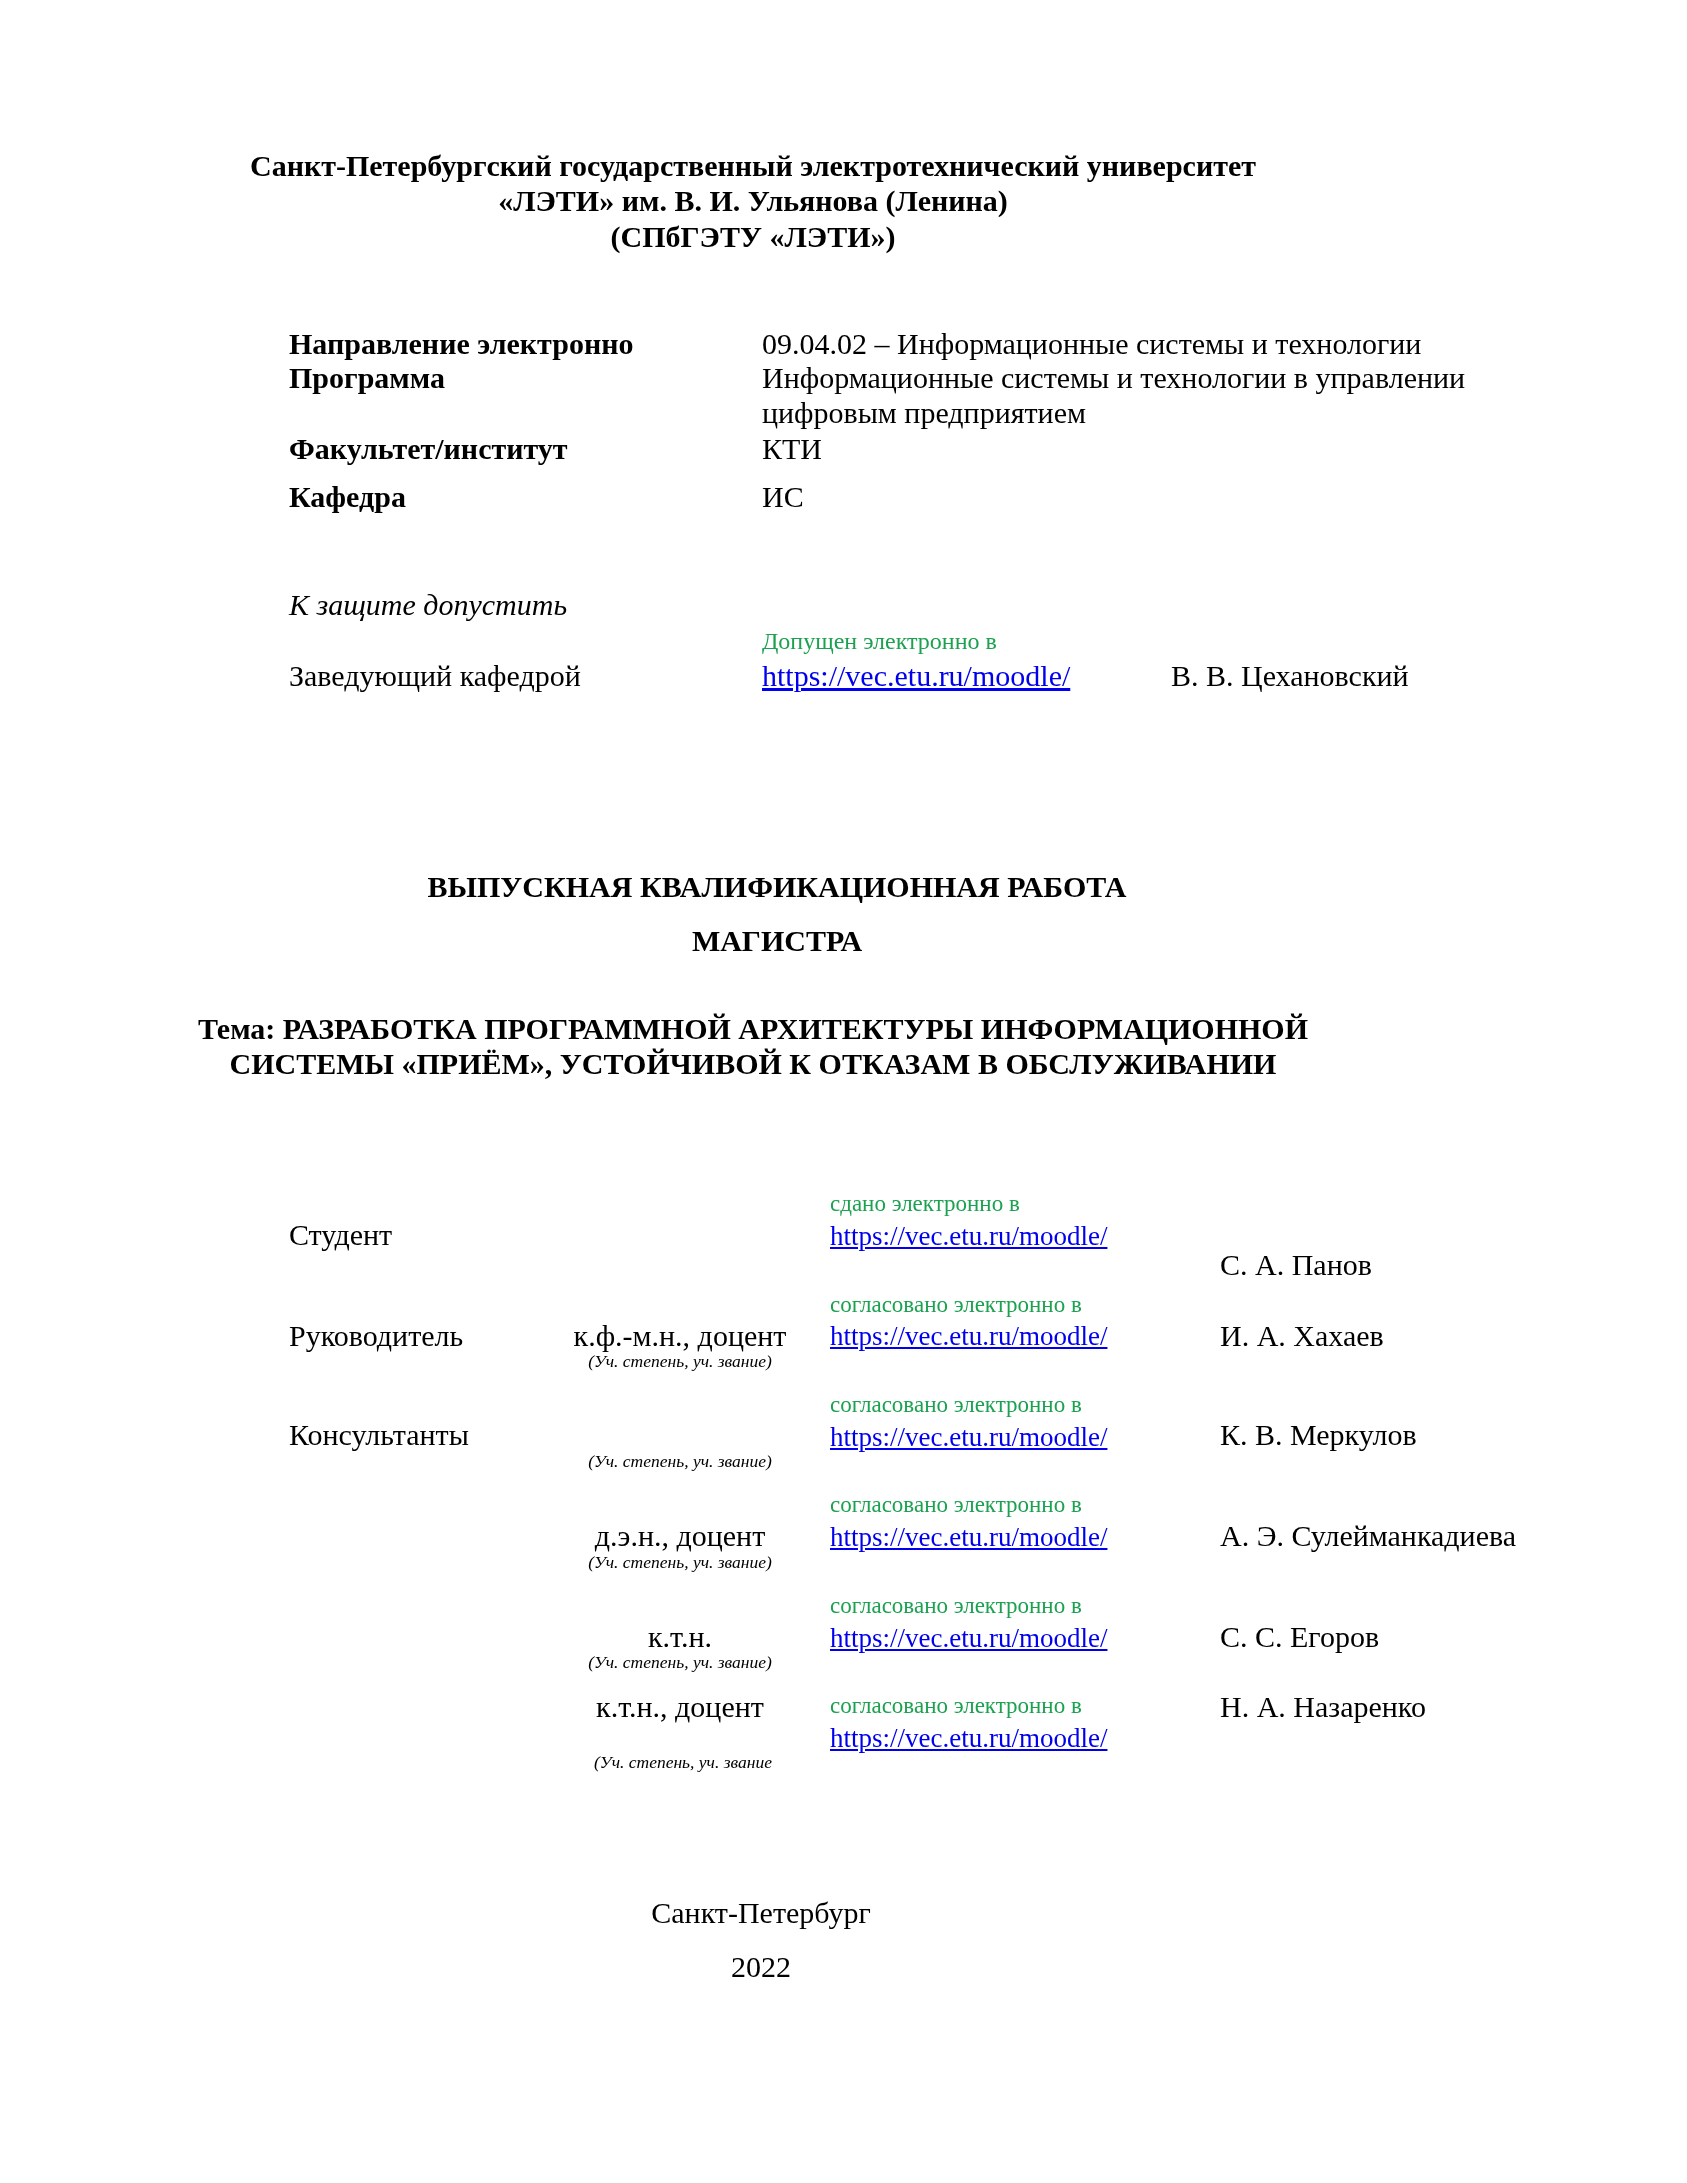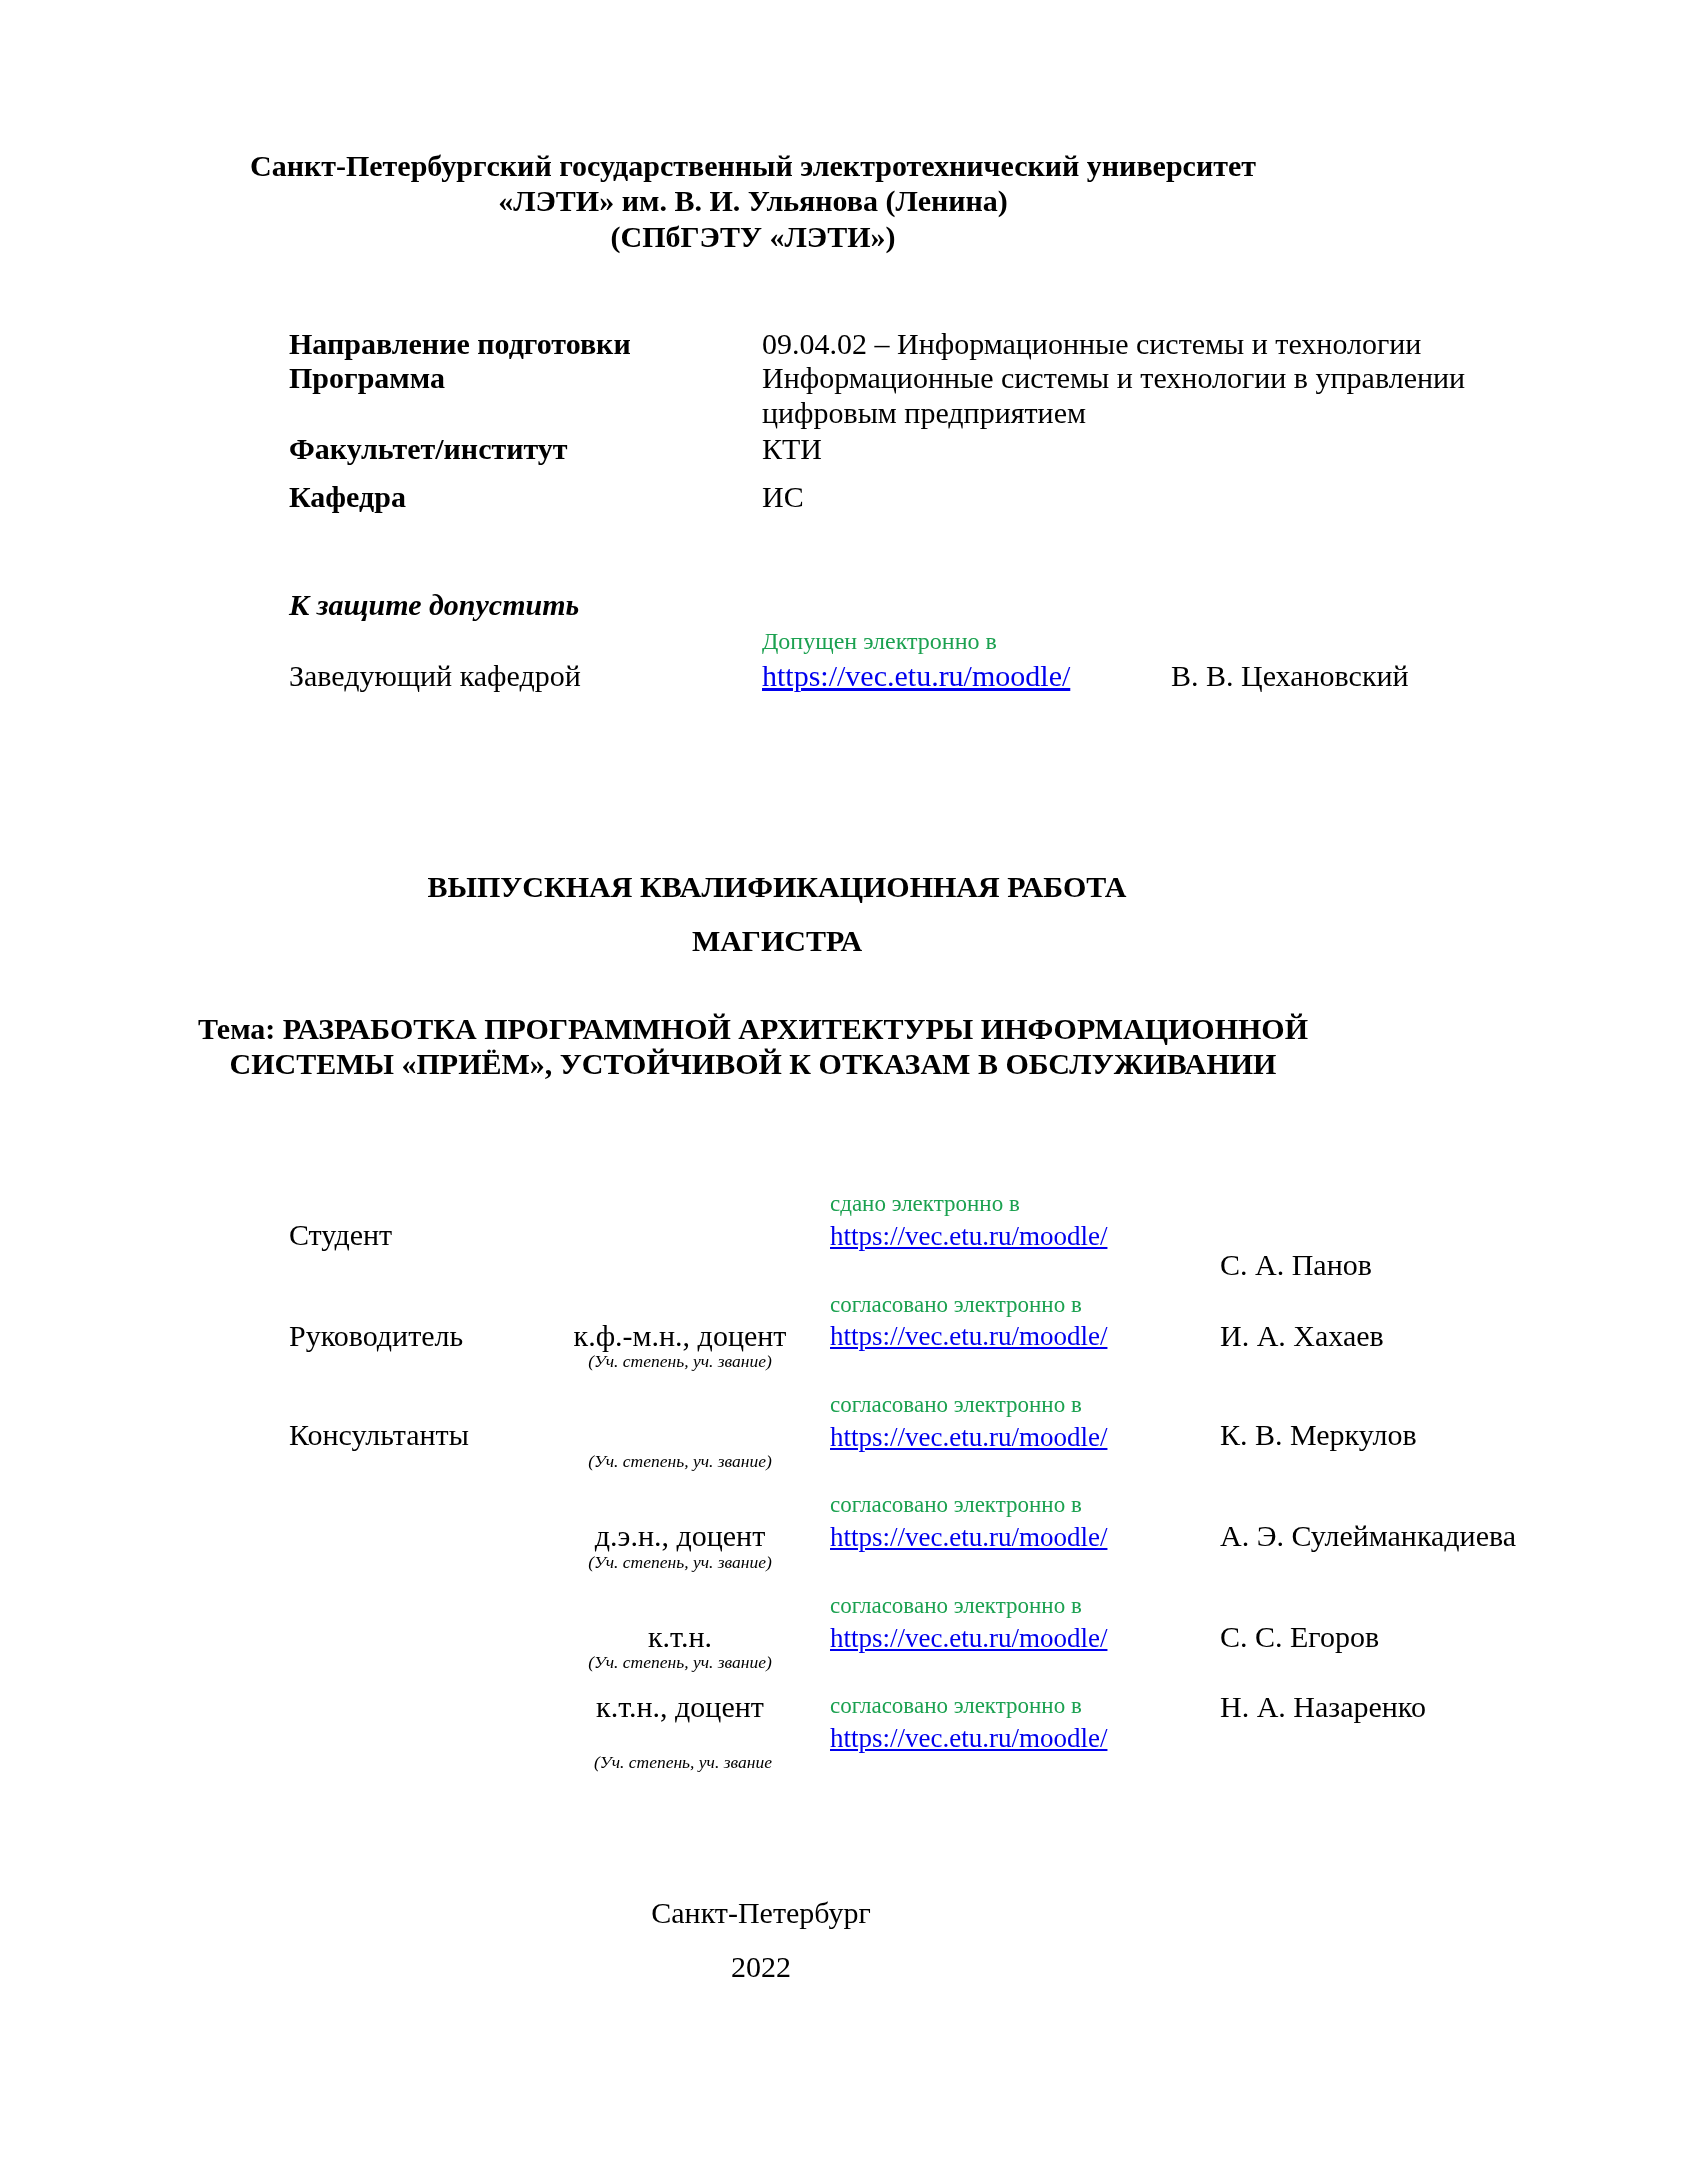--- a/index.html
+++ b/index.html
@@ -3,35 +3,35 @@
 <meta charset="utf-8">
 <style>
   html, body { margin:0; padding:0; background:#ffffff; }
   body { width:1687px; height:2183px; position:relative; overflow:hidden;
          font-family:"Liberation Serif", "DejaVu Serif", serif; color:#000; }
   .abs { position:absolute; white-space:nowrap; }
   .center { left:0; width:1506px; text-align:center; }
   .hdr { font-weight:bold; font-size:30px; line-height:35px; }
   .b { font-weight:bold; }
   .t { font-size:30px; line-height:35px; }
-  .it { font-style:italic;font-weight:bold; }
+  .it { font-style:italic; }
   .green { color:#1ba150; font-size:23px; line-height:32px; }
   .link { color:#0000ee; text-decoration:underline; font-size:27px; line-height:32px; cursor:pointer; }
   .small-it { font-style:italic; font-size:17.5px; line-height:20.6px; }
   .title { font-weight:bold; font-size:30px; line-height:35px; }
   .deg { text-align:center; width:254px; }
 </style>
 </head>
 <body>
 
 <div class="abs center hdr" style="top:148px;">Санкт-Петербургский государственный электротехнический университет</div>
 <div class="abs center hdr" style="top:183px;">«ЛЭТИ» им. В. И. Ульянова (Ленина)</div>
 <div class="abs center hdr" style="top:219px;">(СПбГЭТУ «ЛЭТИ»)</div>
 
-<div class="abs t b" style="left:289px; top:326px;">Направление подготовки</div>
+<div class="abs t b" style="left:289px; top:326px;">Направление электронно</div>
 <div class="abs t" style="left:762px; top:326px;">09.04.02 – Информационные системы и технологии</div>
 <div class="abs t b" style="left:289px; top:360px;">Программа</div>
 <div class="abs t" style="left:762px; top:360px;">Информационные системы и технологии в управлении</div>
 <div class="abs t" style="left:762px; top:395px;">цифровым предприятием</div>
 <div class="abs t b" style="left:289px; top:431px;">Факультет/институт</div>
 <div class="abs t" style="left:762px; top:431px;">КТИ</div>
 <div class="abs t b" style="left:289px; top:479px;">Кафедра</div>
 <div class="abs t" style="left:762px; top:479px;">ИС</div>
 
 <div class="abs t it" style="left:289px; top:587px;">К защите допустить</div>

